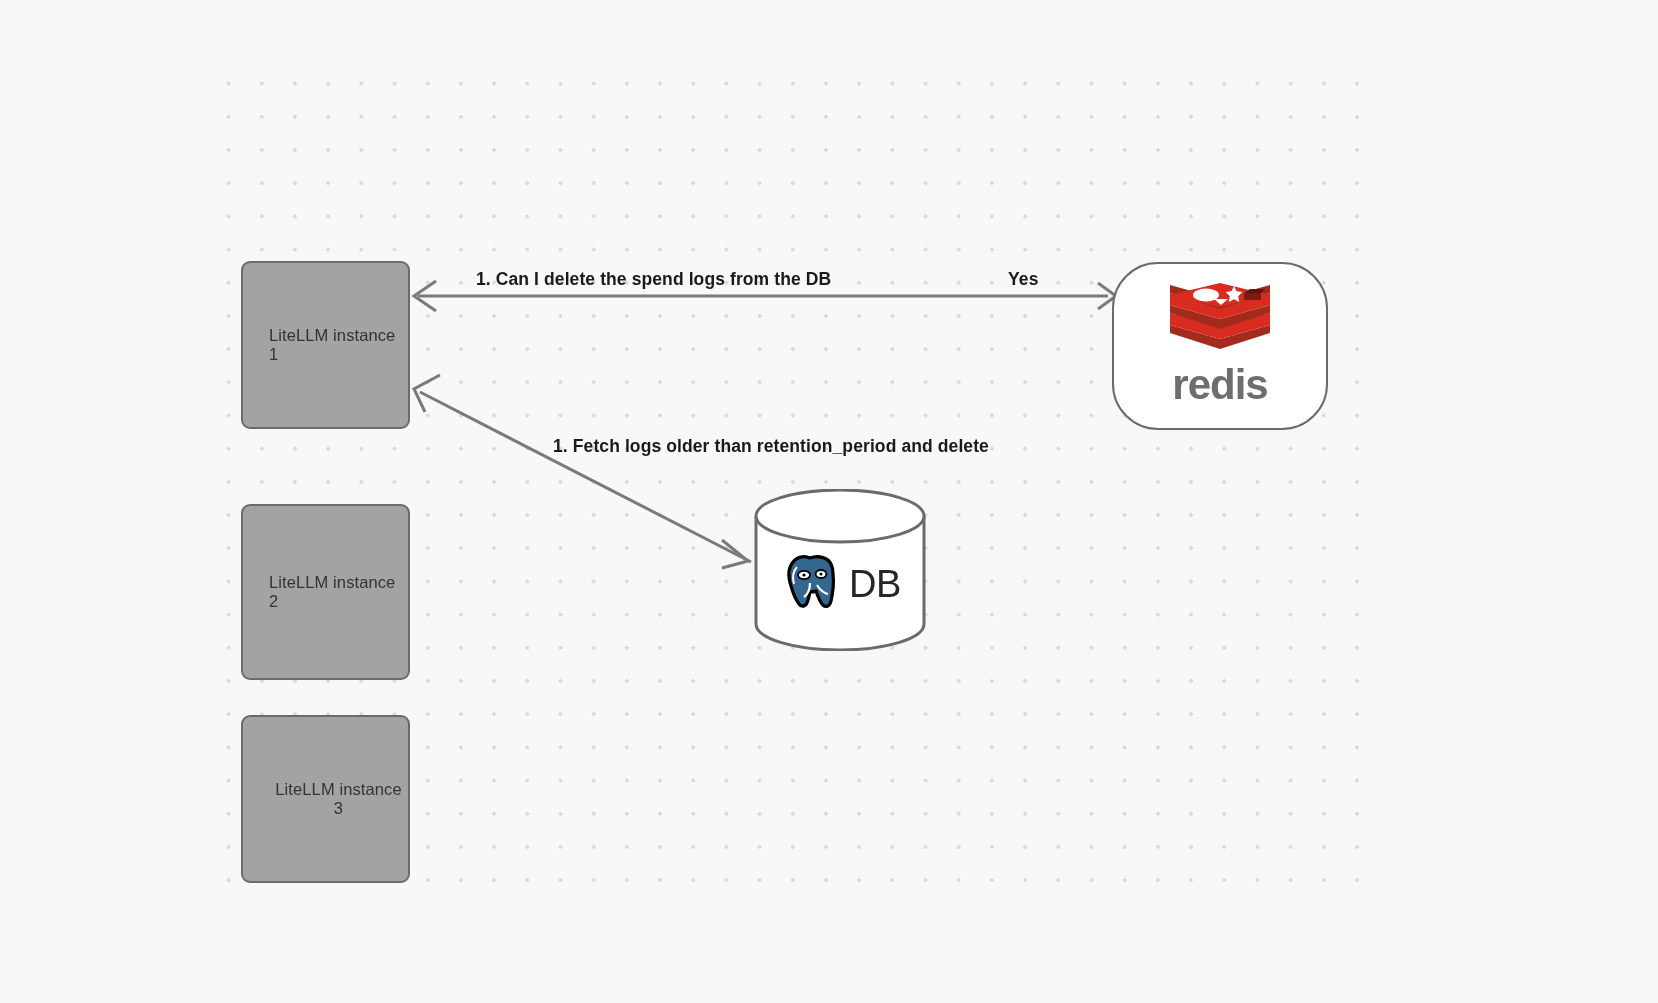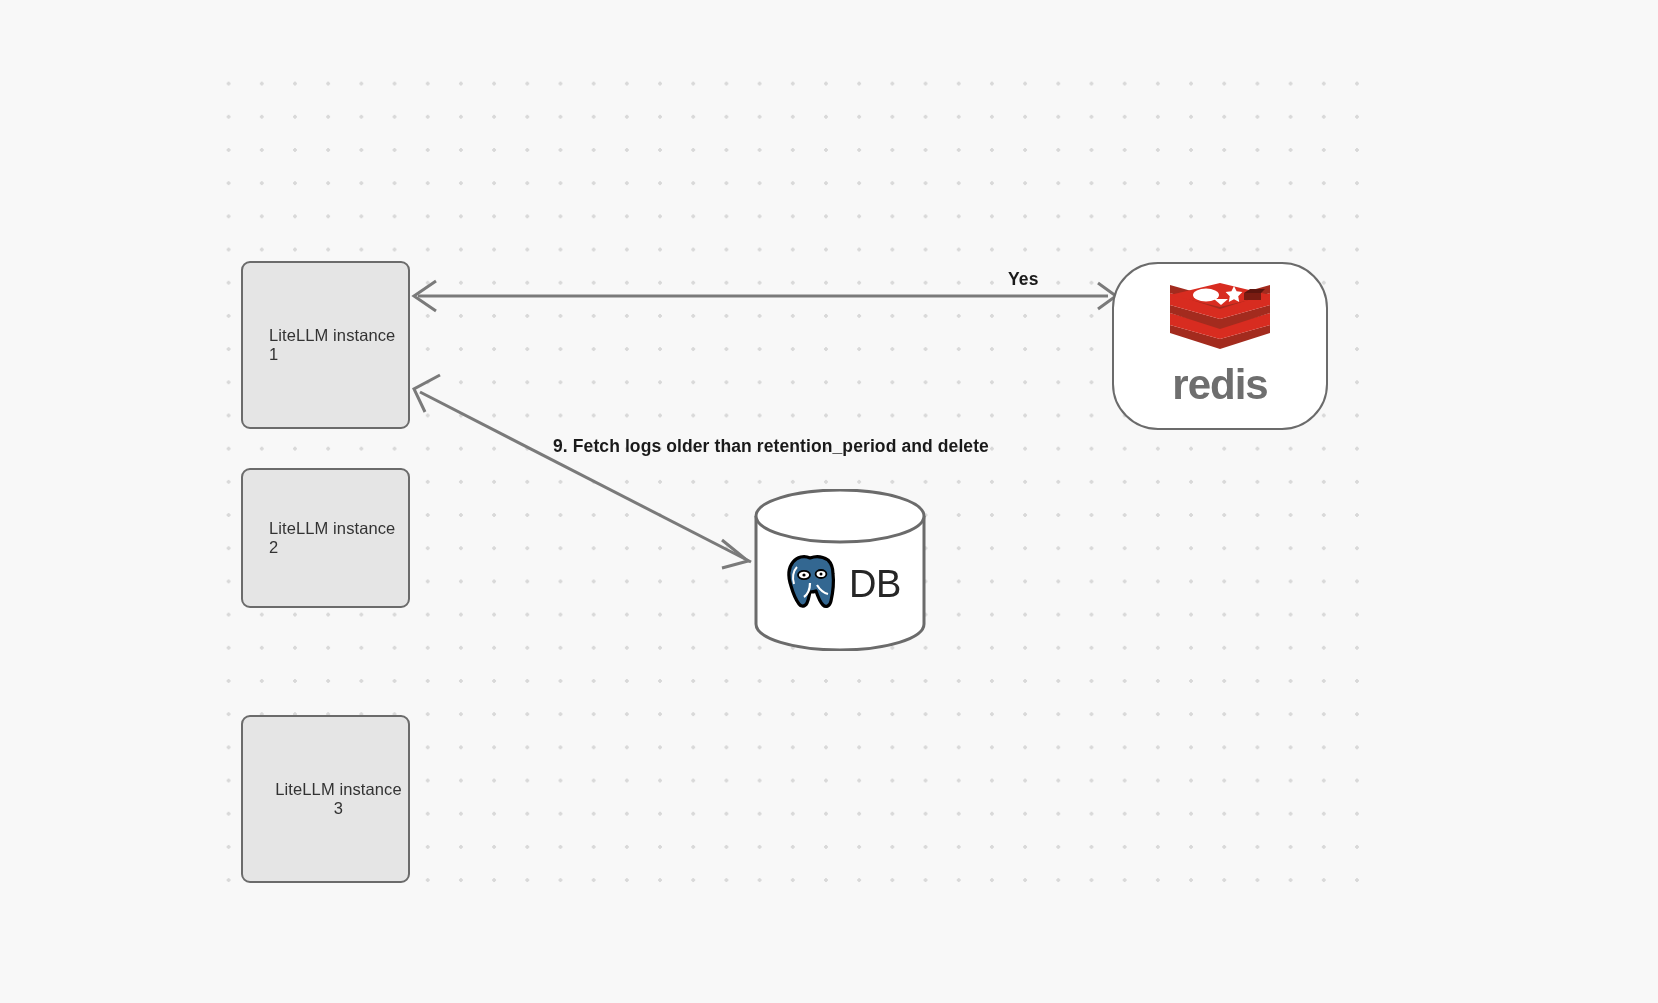--- a/index.html
+++ b/index.html
@@ -24,37 +24,37 @@
     top: 55px;
     width: 1180px;
     height: 845px;
     background-image: radial-gradient(#d9d9d9 1.6px, transparent 1.7px);
     background-size: 33.2px 33.2px;
     background-position: 12px 12px;
     pointer-events: none;
   }
   .node-box {
     position: absolute;
-    background: #e5e5e5;
+    background: #a3a3a3;
     border: 2.5px solid #6b6b6b;
     border-radius: 9px;
     box-sizing: border-box;
     display: flex;
     align-items: center;
     justify-content: center;
     padding-left: 26px;
   }
   .node-label {
     font-size: 16.5px;
     color: #333333;
     letter-spacing: 0.1px;
     font-family: "Liberation Sans", sans-serif;
   }
   #instance-1 { left: 241px; top: 261px; width: 169px; height: 168px; }
-  #instance-2 { left: 241px; top: 468px; width: 169px; height: 140px; }
+  #instance-2 { left: 241px; top: 504px; width: 169px; height: 176px; }
   #instance-3 { left: 241px; top: 715px; width: 169px; height: 168px; text-align: center; }
 
   
   #redis-node {
     position: absolute;
     left: 1112px;
     top: 262px;
     width: 216px;
     height: 168px;
     background: #ffffff;
@@ -205,16 +205,17 @@
           <circle cx="42" cy="25" r="1.5" fill="#000000"></circle>
           <path d="M31,34 C31,40 29,45 25,48" fill="none" stroke="#ffffff" stroke-width="2.2"></path>
           <path d="M38,36 C41,41 45,44 49,45" fill="none" stroke="#ffffff" stroke-width="2.2"></path>
           <path d="M18,18 C14,22 13,29 15,35" fill="none" stroke="#ffffff" stroke-width="2"></path>
         </svg>
       </span>
       <span id="db-text">DB</span>
     </div>
   </div>
 
+  <div class="edge-label" id="label-1">1.  Can I delete the spend logs from the DB</div>
   <div class="edge-label" id="label-yes">Yes</div>
-  <div class="edge-label" id="label-2">9.  Fetch logs older than retention_period and delete</div>
+  <div class="edge-label" id="label-2">1.  Fetch logs older than retention_period and delete</div>
 
 </div>
 
 </body></html>

